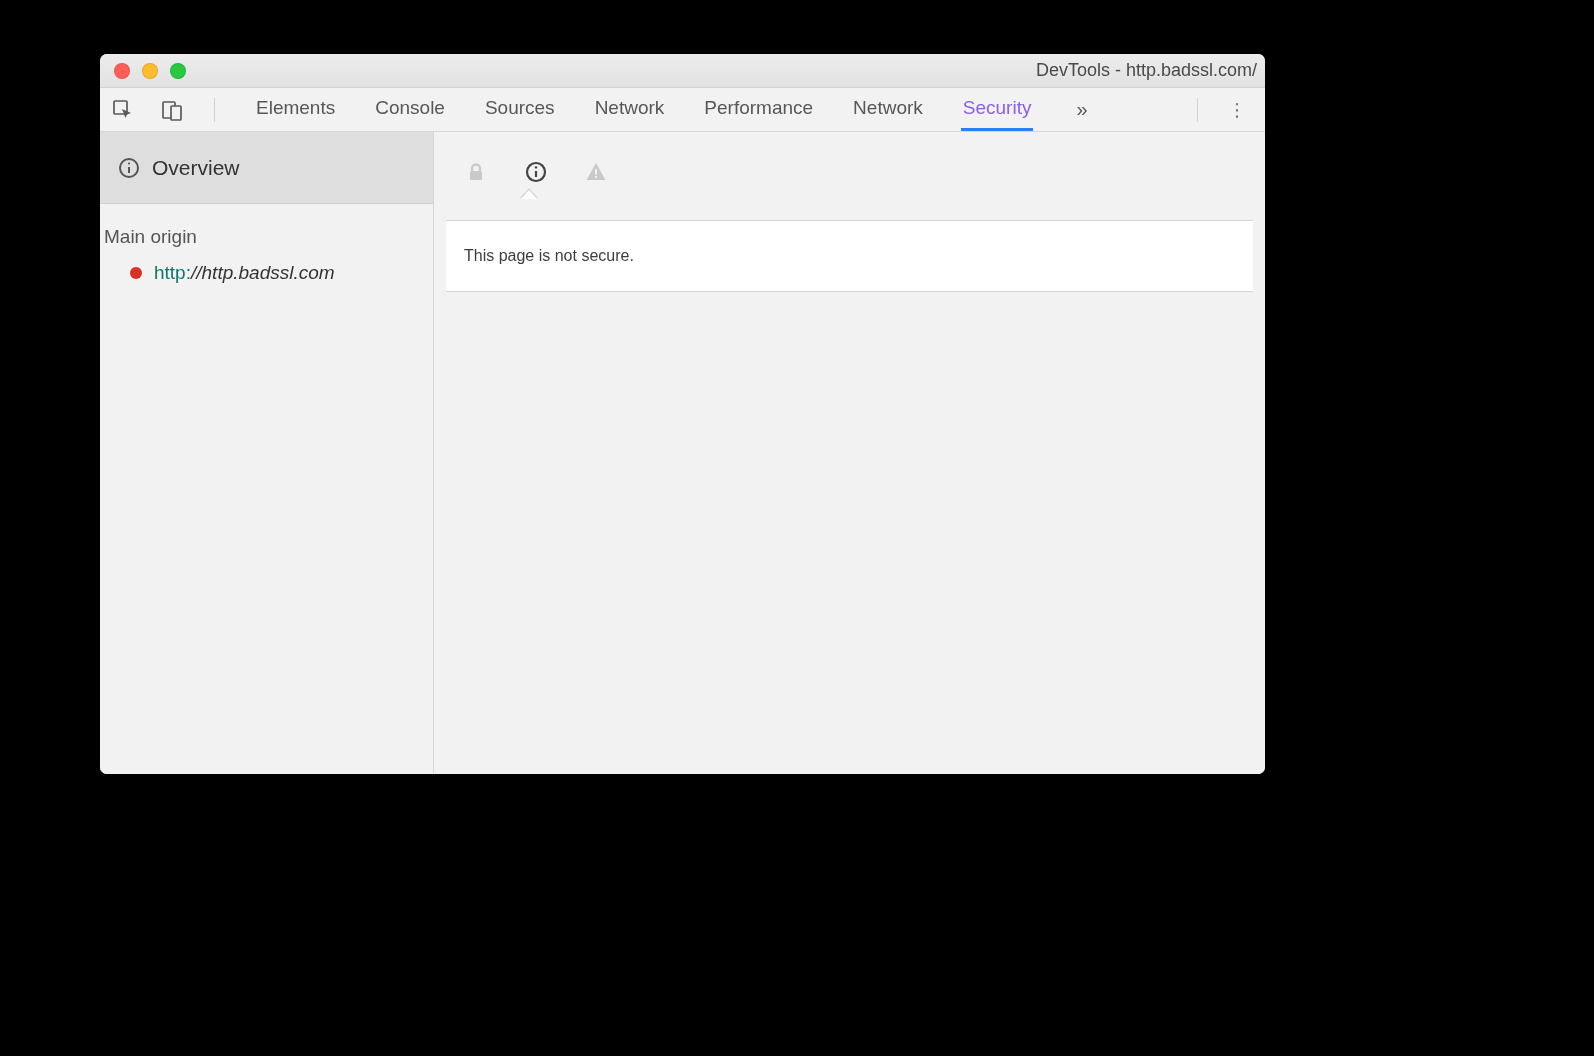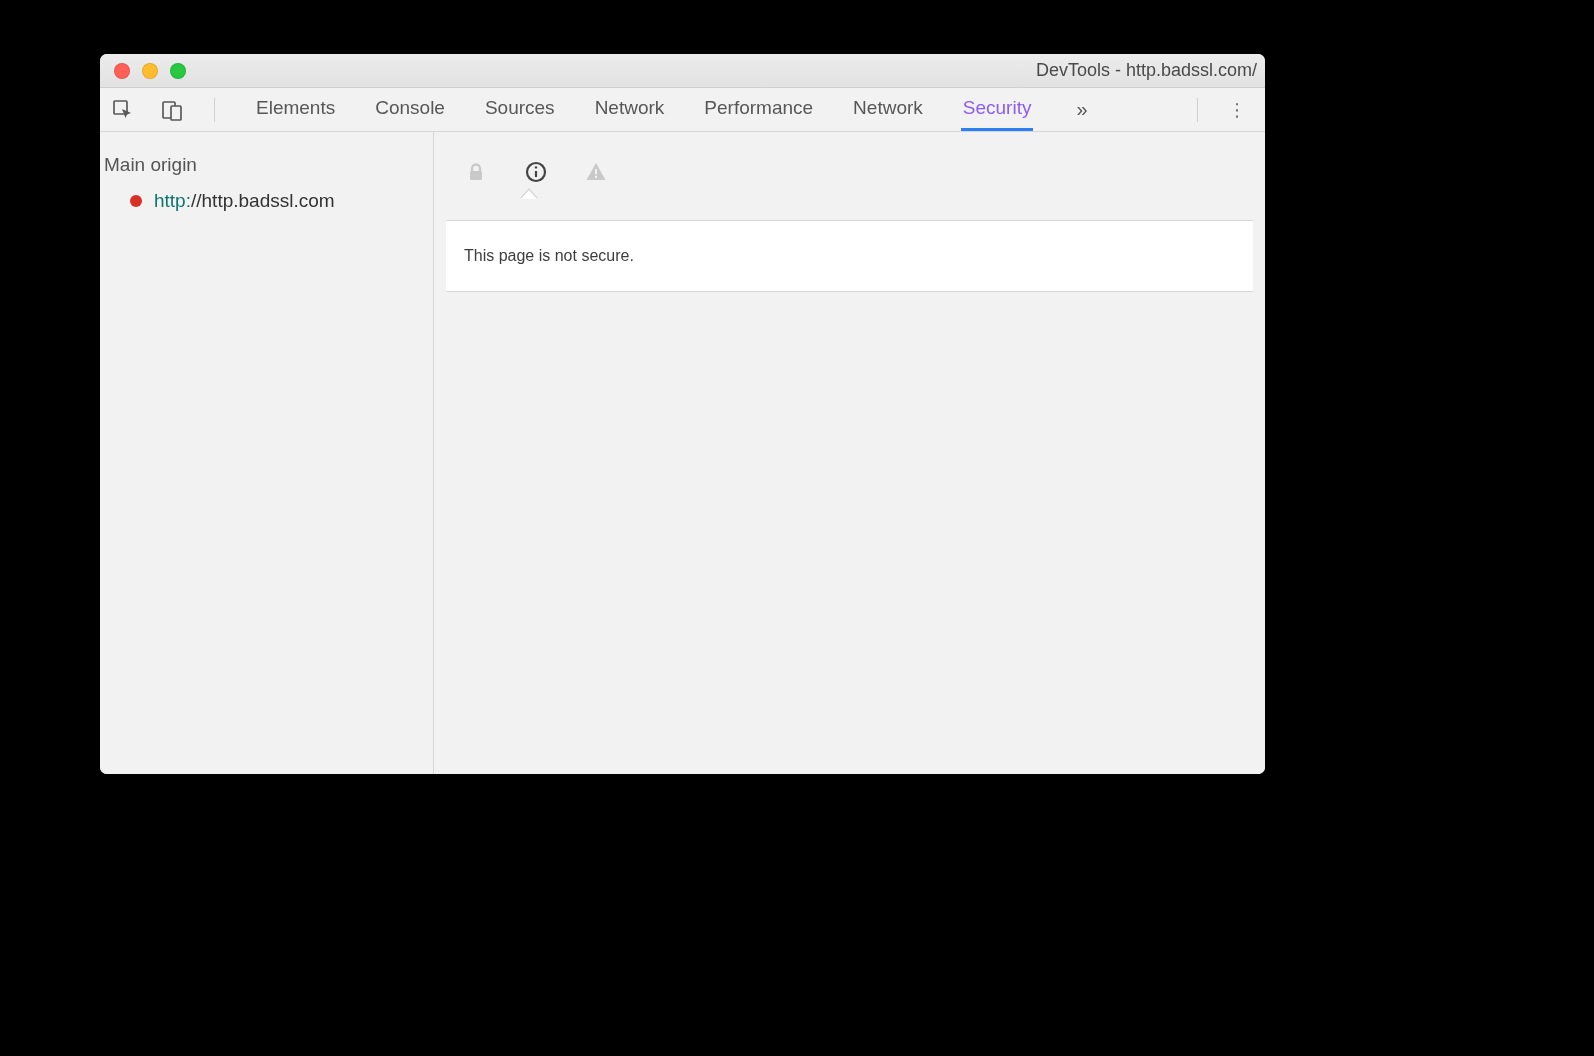--- a/index.html
+++ b/index.html
@@ -132,21 +132,21 @@
     .origin-item {
       display: flex; align-items: center;
       padding: 4px 0 4px 30px;
       gap: 12px; font-size: 19px;
     }
     .origin-dot {
       width: 12px; height: 12px; border-radius: 50%; background: #d93025;
       flex: 0 0 auto;
     }
     .origin-url .scheme { color: #0f766e; }
-    .origin-url .rest { color: #333; }
+    .origin-url .rest { color: #333; font-style: italic; }
 
     
     .main {
       flex: 1; display: flex; flex-direction: column; background: #f3f2f2;
     }
     .main-header {
       padding: 20px 24px 10px 24px;
     }
     .main-title {
       font-size: 26px; color: #3a3a3a; font-weight: 400;
@@ -229,20 +229,30 @@
     <div class="overflow">»</div>
 
     <div class="spacer"></div>
     <div class="right-divider"></div>
     <div class="menu-dots">⋮</div>
   </div>
 
   <div class="body">
 
     <div class="sidebar">
+      <div class="overview">
+        <span>
+          <svg width="22" height="22" viewBox="0 0 22 22" fill="none" stroke="#555" stroke-width="2">
+            <circle cx="11" cy="11" r="9"></circle>
+            <line x1="11" y1="10" x2="11" y2="16"></line>
+            <circle cx="11" cy="6.5" r="1.1" fill="#555" stroke="none"></circle>
+          </svg>
+        </span>
+        <span>Overview</span>
+      </div>
 
       <div class="section-label">Main origin</div>
 
       <div class="origin-item">
         <span class="origin-dot"></span>
         <span class="origin-url">
           <span class="scheme">http:</span><span class="rest">//http.badssl.com</span>
         </span>
       </div>
     </div>

